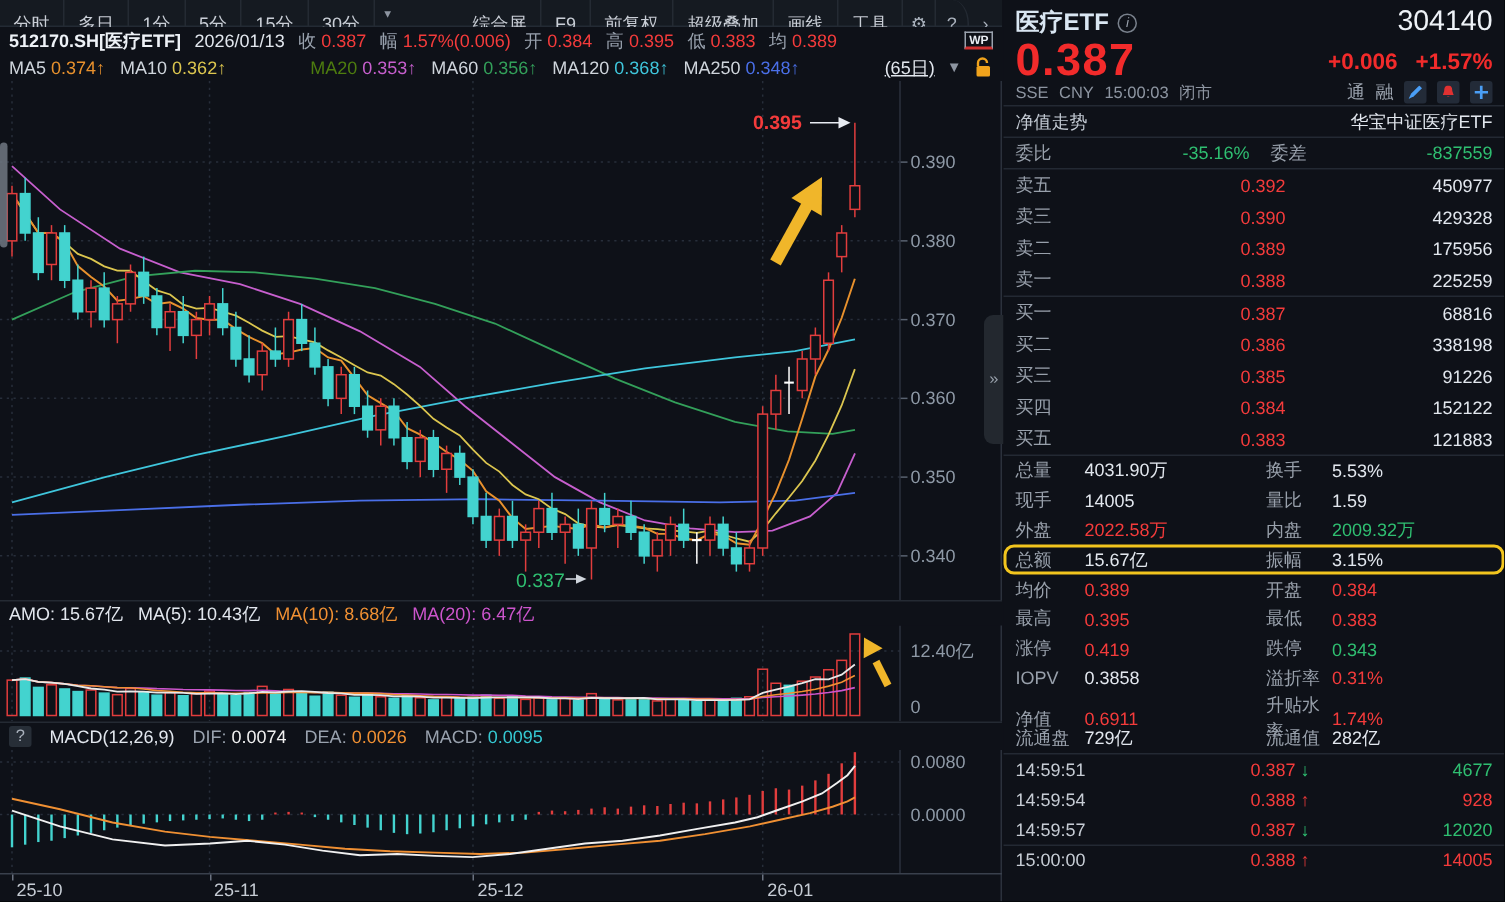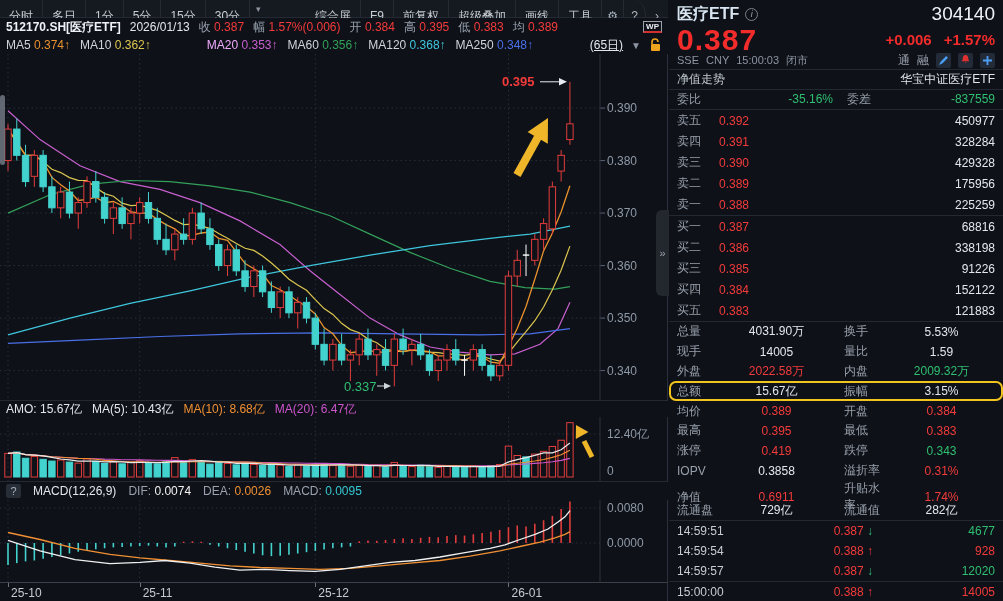--- a/index.html
+++ b/index.html
@@ -61,25 +61,25 @@
   .p-price { height:24px; }
   .p-price .big { font-size:30px; font-weight:bold; color:#f22b2b; line-height:24px; letter-spacing:1px; }
   .p-price .chg { margin-left:auto; color:#f22b2b; font-size:15px; font-weight:bold; display:flex; gap:12px; }
   .p-sse { height:18px; color:#8d95a1; font-size:11px; gap:7px; border-bottom:1px solid #232933; }
   .p-sse .tagnote { margin-left:auto; display:flex; gap:7px; align-items:center; color:#9aa2ad; font-size:12px; }
   .mini-btn { width:15px; height:15px; border-radius:2px; background:#232b38; display:flex; align-items:center; justify-content:center; }
   .p-jz { height:21px; border-bottom:1px solid #232933; color:#c2c9d2; }
   .p-jz .fund { margin-left:auto; color:#e2e7ee; }
   .p-wb { height:21px; border-bottom:1px solid #232933; display:grid; grid-template-columns:34px 1fr 40px 1fr; }
   .ob-row { height:21px; display:grid; grid-template-columns:42px 1fr 1fr; align-items:center; padding:0 8px; }
-  .ob-row .price { text-align:left; color:#f43b3b; }
+  .ob-row .price { text-align:right; color:#f43b3b; }
   .ob-row .vol { text-align:right; color:#e2e7ee; }
   .ob-sep { border-top:1px solid #232933; }
   .st-row { height:19.8px; display:grid; grid-template-columns:46px 1fr 58px 1fr; align-items:center; padding:0 8px; position:relative; }
-  .st-row .v { text-align:center; }
+  .st-row .v { text-align:left; }
   .st-row .l2 { padding-left:14px; }
   .st-hl { outline:2px solid #f2c51e; outline-offset:-2px; border-radius:7px; }
   .tick-row { height:20px; display:grid; grid-template-columns:74px 1fr 1fr; align-items:center; padding:0 8px; }
   .tick-row .tp { text-align:right; }
   .tick-row .tv { text-align:right; }
   .tick-row .ar { font-weight:bold; }
   .sep-top { border-top:1px solid #232933; }
   .gray { color:#98a0ab; }
 </style>
 </head>
@@ -122,21 +122,21 @@
         <span><span style="color: rgb(153, 162, 174);">低 </span><span style="color: rgb(244, 59, 59);">0.383</span></span>
         <span><span style="color: rgb(153, 162, 174);">均 </span><span style="color: rgb(244, 59, 59);">0.389</span></span>
       </span>
     <span class="wp-badge">WP</span>
   </div>
 
   <div class="inforow marow">
     <span id="ma-items" style="display:flex;gap:10px">
         <span><span style="color: rgb(207, 213, 220);">MA5 </span><span style="color: rgb(232, 145, 45);">0.374↑</span></span>
         <span><span style="color: rgb(207, 213, 220);">MA10 </span><span style="color: rgb(220, 198, 79);">0.362↑</span></span>
-        <span><span style="color: #f0abfc; padding-left: 46px;">MA20 </span><span style="color: rgb(199, 95, 206);">0.353↑</span></span>
+        <span><span style="color: #4d7c0f; padding-left: 46px;">MA20 </span><span style="color: rgb(199, 95, 206);">0.353↑</span></span>
         <span><span style="color: rgb(207, 213, 220);">MA60 </span><span style="color: rgb(51, 160, 90);">0.356↑</span></span>
         <span><span style="color: rgb(207, 213, 220);">MA120 </span><span style="color: rgb(63, 198, 220);">0.368↑</span></span>
         <span><span style="color: rgb(207, 213, 220);">MA250 </span><span style="color: rgb(74, 111, 232);">0.348↑</span></span>
       </span>
     <span class="period">(65日)</span>
     <span class="period-caret">▼</span>
     <span style="display:inline-flex">
       <svg width="13" height="14" viewBox="0 0 13 14">
           <path d="M3 6 V4 a3 3 0 0 1 6 0" fill="none" stroke="#f0a31c" stroke-width="1.6"></path>
           <rect x="2" y="6" width="9" height="7" rx="1" fill="#f0a31c"></rect>
@@ -567,25 +567,20 @@
       <span class="gray" style="padding-left:14px">委差</span>
       <span class="grn" style="text-align:right">-837559</span>
     </div>
     <div id="sell-rows">
         <div class="ob-row">
           <span style="color: rgb(152, 160, 171);">卖五</span>
           <span class="price">0.392</span>
           <span class="vol">450977</span>
         </div>
         <div class="ob-row">
-          <span style="color: rgb(152, 160, 171);">卖四</span>
-          <span class="price">0.391</span>
-          <span class="vol">328284</span>
-        </div>
-        <div class="ob-row">
           <span style="color: rgb(152, 160, 171);">卖三</span>
           <span class="price">0.390</span>
           <span class="vol">429328</span>
         </div>
         <div class="ob-row">
           <span style="color: rgb(152, 160, 171);">卖二</span>
           <span class="price">0.389</span>
           <span class="vol">175956</span>
         </div>
         <div class="ob-row">

